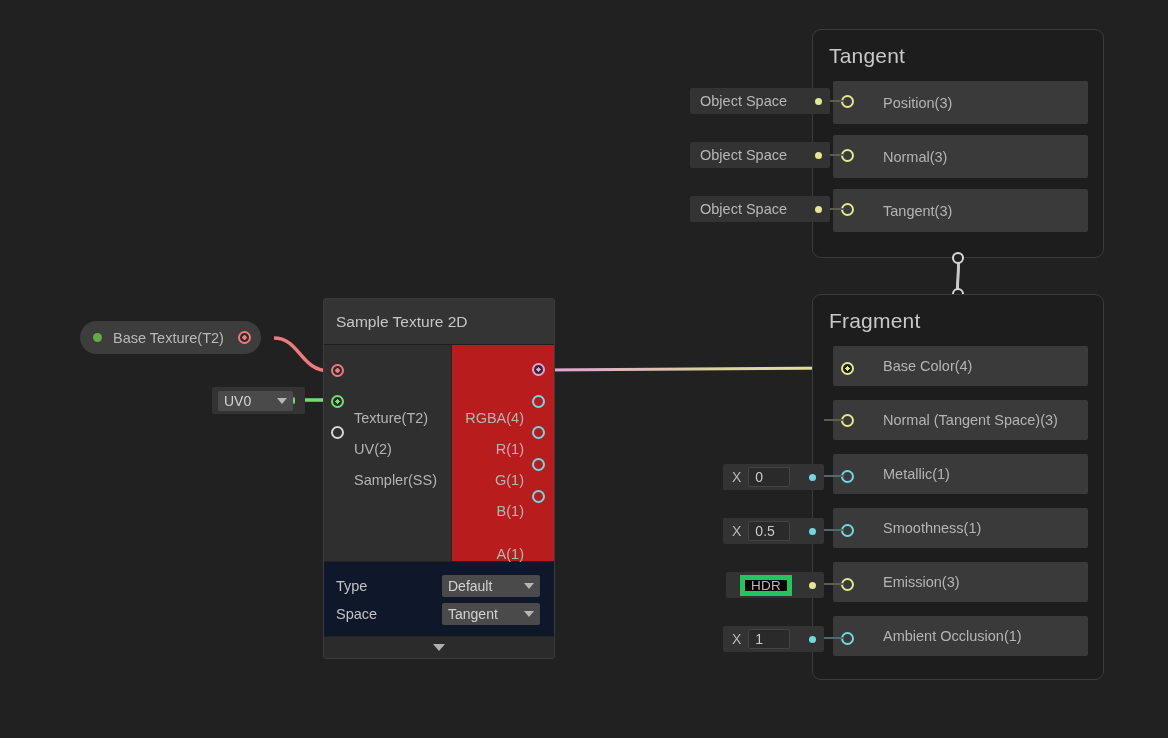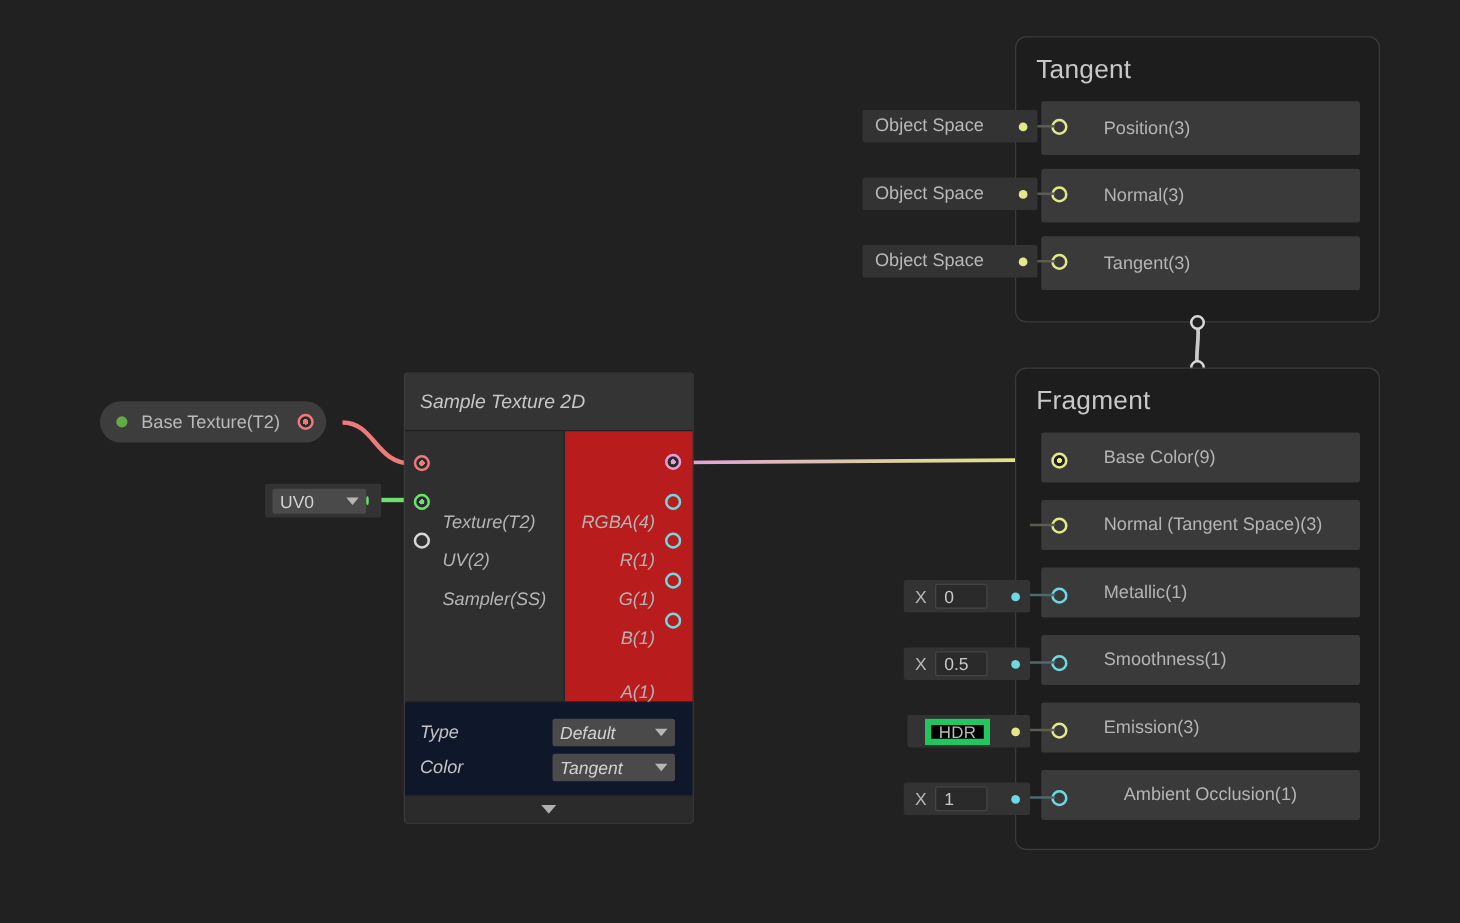--- a/index.html
+++ b/index.html
@@ -81,21 +81,20 @@
     height: 21px; display:flex; align-items:center; justify-content:center;
     font-size: 13.5px; color: #b9b9b9; letter-spacing: .3px;
   }
 
   
   #sampleNode {
     position:absolute;
     background:#282828;
     border:1px solid #3b3b3b;
     border-radius:3px;
-    font-style:italic;
   }
   #sampleHeader {
     height: 46px; background:#343434;
     display:flex; align-items:center; padding-left:12px;
     font-size:15.5px; color:#c6c6c6;
     border-bottom:1px solid #1f1f1f;
   }
   #sampleBody { position:relative; height:216px; display:flex; }
   #inCol { width:128px; background:#2f2f2f; border-right:1px solid #242424; position:relative; }
   #outCol { flex:1; background:#b91c1c; position:relative; }
@@ -199,35 +198,35 @@
     <span class="chip-dot" style="margin-left:auto; margin-right:8px;"></span>
   </div>
 
   <div style="position:absolute;left:952px;top:252px;width:12px;height:12px;border-radius:50%;border:2px solid #d8d8d8;background:#212121;"></div>
   <div style="position:absolute;left:952px;top:288px;width:12px;height:12px;border-radius:50%;border:2px solid #d8d8d8;background:#212121;"></div>
 
   <div class="master-node" id="fragmentNode" style="left:812px; top:294px; width:292px; height:386px;">
     <div class="master-title">Fragment</div>
 
     <div class="slot-row" style="left:20px; top:51px; width:255px; height:40px;">
-      <span class="slot-label" style="margin-left:50px;">Base Color(9)</span>
+      <span class="slot-label" style="margin-left:50px;">Base Color(4)</span>
     </div>
     <div class="slot-row" style="left:20px; top:105px; width:255px; height:40px;">
       <span class="slot-label" style="margin-left:50px;">Normal (Tangent Space)(3)</span>
     </div>
     <div class="slot-row" style="left:20px; top:159px; width:255px; height:40px;">
       <span class="slot-label" style="margin-left:50px;">Metallic(1)</span>
     </div>
     <div class="slot-row" style="left:20px; top:213px; width:255px; height:40px;">
       <span class="slot-label" style="margin-left:50px;">Smoothness(1)</span>
     </div>
     <div class="slot-row" style="left:20px; top:267px; width:255px; height:40px;">
       <span class="slot-label" style="margin-left:50px;">Emission(3)</span>
     </div>
-    <div class="slot-row" style="left:20px; top:321px; width:255px; height:40px;padding-left:16px;">
+    <div class="slot-row" style="left:20px; top:321px; width:255px; height:40px;">
       <span class="slot-label" style="margin-left:50px;">Ambient Occlusion(1)</span>
     </div>
   </div>
 
   <div class="port filled" style="left:841px; top:362px;"></div>
   <div class="port" style="left:841px; top:414px;"></div>
   <div class="port cyan" style="left:841px; top:470px;"></div>
   <div class="port cyan" style="left:841px; top:524px;"></div>
   <div class="port" style="left:841px; top:578px;"></div>
   <div class="port cyan" style="left:841px; top:632px;"></div>
@@ -282,21 +281,21 @@
 
     <div id="sampleSettings">
       <div class="setting-row">
         <span class="setting-name">Type</span>
         <span class="dropdown">
           <span>Default</span>
           <span class="caret"></span>
         </span>
       </div>
       <div class="setting-row">
-        <span class="setting-name">Color</span>
+        <span class="setting-name">Space</span>
         <span class="dropdown">
           <span>Tangent</span>
           <span class="caret"></span>
         </span>
       </div>
     </div>
 
     <div id="expander">
       <span class="chev"></span>
     </div>

